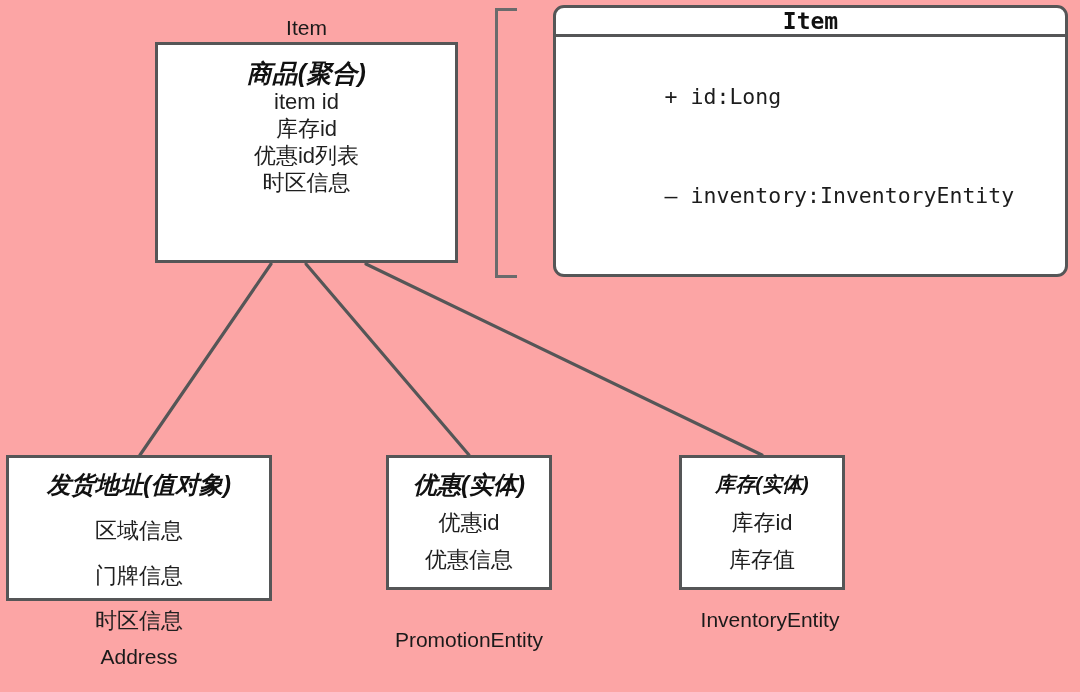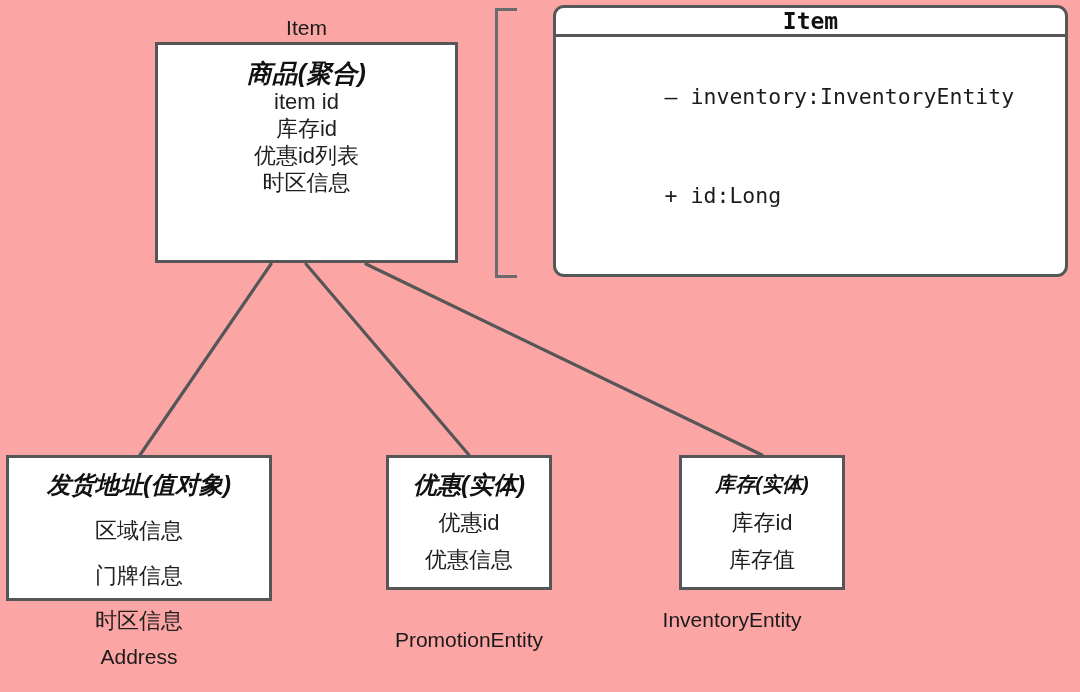--- a/index.html
+++ b/index.html
@@ -18,21 +18,21 @@
   
   #agg{left:155px;top:42px;width:303px;height:221px;padding-top:13px;}
   #agg .ttl{font-size:25px;line-height:30px;letter-spacing:.5px;}
   #agg .row{font-size:22px;line-height:27px;}
 
   .caption{position:absolute;font-size:21px;color:#1a1a1a;white-space:nowrap;
            text-align:center;}
   #cap-item{left:155px;top:16px;width:303px;}
   #cap-address{left:6px;top:645px;width:266px;}
   #cap-promotion{left:386px;top:628px;width:166px;}
-  #cap-inventory{left:649px;top:608px;width:166px;text-align:center;}
+  #cap-inventory{left:687px;top:608px;width:166px;text-align:center;}
 
   
   #b-address{left:6px;top:455px;width:266px;height:146px;padding-top:12px;}
   #b-address .ttl{font-size:24px;line-height:29px;}
   #b-address .row{font-size:22px;line-height:26px;margin-top:19px;}
 
   #b-promotion{left:386px;top:455px;width:166px;height:135px;padding-top:12px;}
   #b-promotion .ttl{font-size:24px;line-height:29px;}
   #b-promotion .row{font-size:22px;line-height:26px;margin-top:11px;}
 
@@ -77,24 +77,24 @@
     <div class="row">item id</div>
     <div class="row">库存id</div>
     <div class="row">优惠id列表</div>
     <div class="row">时区信息</div>
   </div>
 
   <div id="uml">
     <div class="uml-name">Item</div>
     <div class="uml-attrs">
       <div class="mline">
-        <span class="vis">–</span><span>inventory:InventoryEntity</span>
+        <span class="vis">+</span><span>id:Long</span>
       </div>
       <div class="mline">
-        <span class="vis">+</span><span>id:Long</span>
+        <span class="vis">–</span><span>inventory:InventoryEntity</span>
       </div>
       <div class="mline">
         
       </div>
 
     </div>
 
   </div>
 
   <div class="node" id="b-address">

